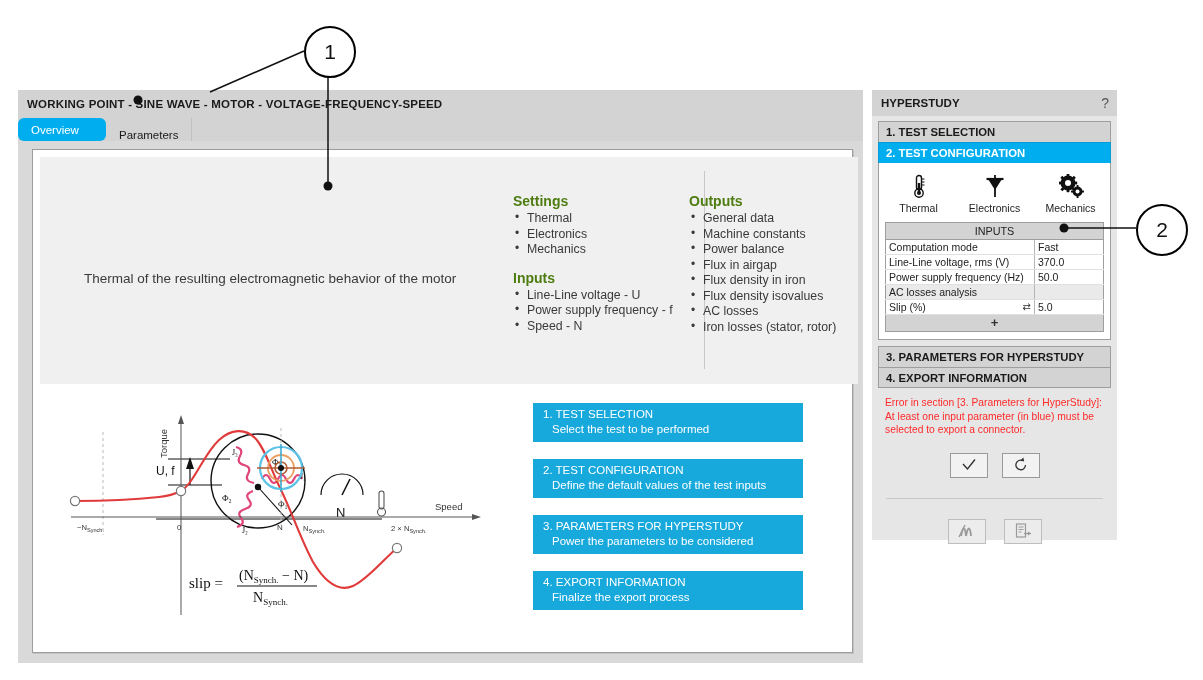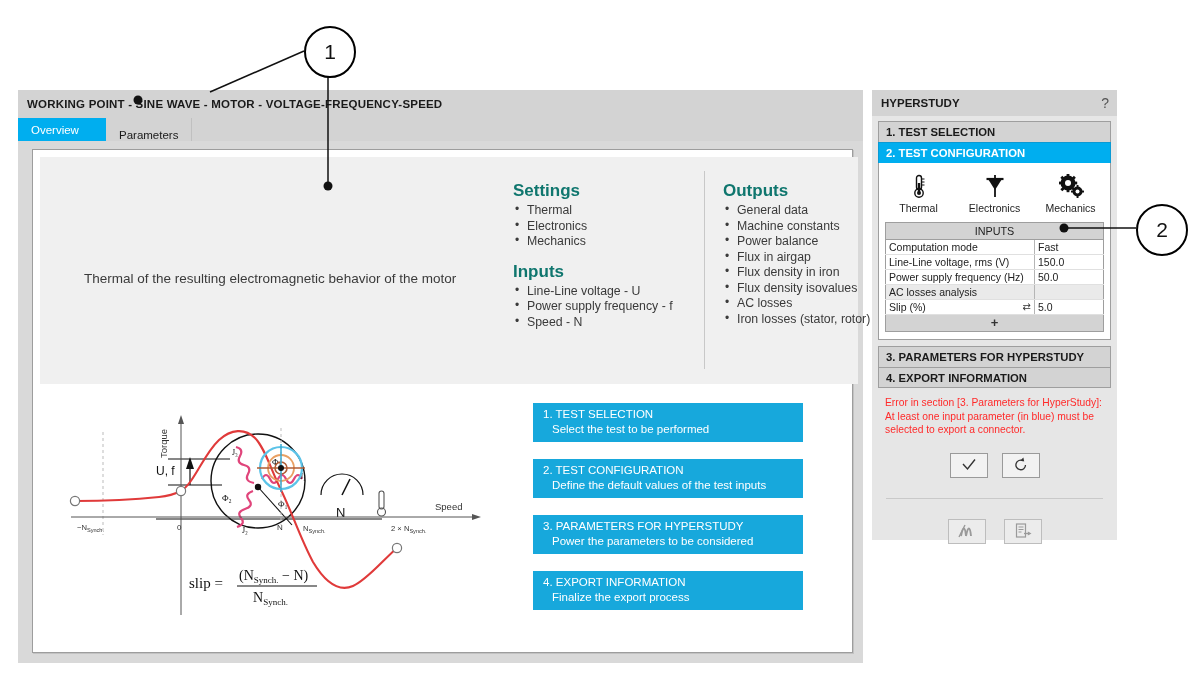--- a/index.html
+++ b/index.html
@@ -44,20 +44,21 @@
     font-size: 11.5px;
     display: flex; align-items: center;
     padding: 0 13px;
     color: #1a1a1a;
     box-sizing: border-box;
   }
   .tab.active {
     background: #00AEEF;
     color: #ffffff;
     min-width: 88px;
+    border-radius: 6px;
   }
   .tab.inactive { background: #d3d3d3; align-items: flex-end; }
   .tab-filler { flex: 1; background: #d3d3d3; border-left: 1px solid #c0c0c0; }
 
   .main-body {
     position: absolute;
     left: 0; top: 51px;
     width: 845px; height: 522px;
     background: #d9d9d9;
     box-sizing: border-box;
@@ -96,26 +97,26 @@
     line-height: 19px;
     color: #3a3a3a;
   }
   .col-settings {
     position: absolute;
     left: 473px; top: 20px;
     width: 190px;
   }
   .col-outputs {
     position: absolute;
-    left: 683px; top: 20px;
+    left: 649px; top: 20px;
     width: 200px;
   }
   .col-h {
-    font-size: 17px; font-weight: bold;
-    color: #0f766e; margin: 4px 0 2px 0;
+    font-size: 14px; font-weight: bold;
+    color: #4d7c0f; margin: 16px 0 2px 0;
   }
   .col-h.spaced { margin-top: 12px; }
   .col-ul { list-style: none; margin: 0 0 0 2px; padding: 0; }
   .col-ul li {
     font-size: 12.3px; color: #3a3a3a;
     line-height: 15.5px;
     padding-left: 12px; position: relative;
   }
   .col-ul li:before {
     content: "\2022";
@@ -514,21 +515,21 @@
           <tbody>
               <tr class="hdr">
             <td colspan="2">INPUTS</td>
           </tr>
           <tr class="odd">
             <td>Computation mode</td>
             <td class="val">Fast</td>
           </tr>
           <tr class="odd">
             <td>Line-Line voltage, rms (V)</td>
-            <td class="val">150.0</td>
+            <td class="val">370.0</td>
           </tr>
           <tr class="odd">
             <td>Power supply frequency (Hz)</td>
             <td class="val">50.0</td>
           </tr>
           <tr class="even">
             <td>AC losses analysis</td>
             <td class="val"></td>
           </tr>
           <tr class="odd">

